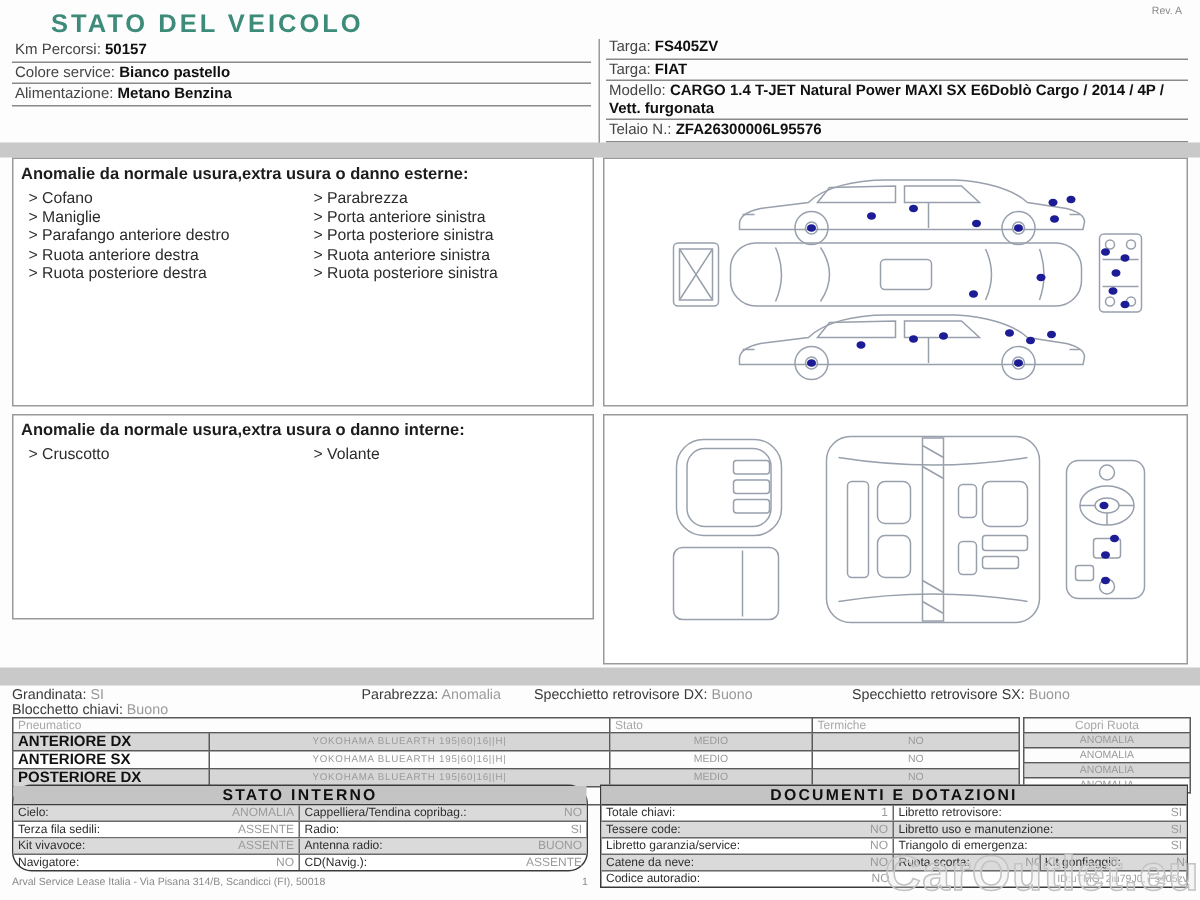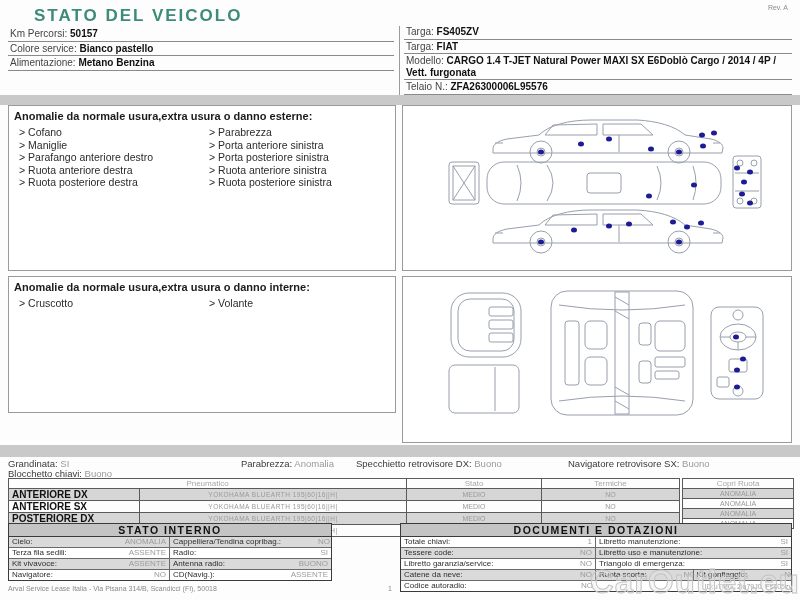--- a/index.html
+++ b/index.html
@@ -40,31 +40,31 @@
   
   .cond{position:absolute;left:8px;top:459px;width:786px;font-size:9.5px;line-height:10.5px;}
   .cond .citem{position:absolute;white-space:nowrap;}
   .cond .clabel{color:#3a3a3a;}
   .cond .cvalue{color:#9a9a9a;}
   
   table{border-collapse:collapse;}
   .tyres{position:absolute;left:8px;top:478px;}
   .copri{position:absolute;left:682px;top:478px;}
   .tyres td,.copri td{border:1px solid #5a5a5a;height:9px;padding:0 3px;overflow:hidden;white-space:nowrap;}
-  .thead td{color:#a8a8a8;font-size:8px;text-align:center;font-weight:normal;}
+  .thead td{color:#a8a8a8;font-size:8px;font-weight:normal;}
   .t-pos{width:124px;font-size:10px;font-weight:bold;color:#111;margin-top:16px;}
   .t-tyre{width:260px;font-size:6.5px;color:#9a9a9a;text-align:center;letter-spacing:.5px;}
   .t-val{font-size:7px;color:#9a9a9a;text-align:center;}
   .t-stato{width:128px;}
   .t-term{width:131px;}
   .c-val{width:104px;font-size:7px;color:#9a9a9a;text-align:center;}
   tr.shade td{background:#d6d6d6;}
   
   .itable{position:absolute;border:1px solid #3a3a3a;box-sizing:border-box;background:#fff;}
-  .itable-si{left:8px;top:523px;width:324px;}
+  .itable-si{left:8px;top:523px;width:384px;border-radius:13px;}
   .itable-doc{left:400px;top:523px;width:392px;}
   .ititle{background:#c4c4c4;border-bottom:1px solid #3a3a3a;font-size:10.5px;font-weight:bold;
     text-align:center;letter-spacing:1.5px;height:12px;line-height:12px;color:#101010;}
   .irow{display:flex;border-bottom:1px solid #6a6a6a;height:10px;line-height:10px;}
   .irow:last-child{border-bottom:none;}
   .icell{display:flex;justify-content:space-between;padding:0 3px;border-right:1px solid #6a6a6a;
     box-sizing:border-box;overflow:hidden;white-space:nowrap;gap:33px;}
   .icell:last-child{border-right:none;}
   .w50{width:50%;}.w25{width:25%;}
   .ilabel{font-size:8px;color:#2e2e2e;}
@@ -294,21 +294,21 @@
   </span>
   <span class="citem" style="left:205px;top:0;margin-left:28px;">
     <span class="clabel">Parabrezza:</span>
     <span class="cvalue">Anomalia</span>
   </span>
   <span class="citem" style="left:348px;top:0;">
     <span class="clabel">Specchietto retrovisore DX:</span>
     <span class="cvalue">Buono</span>
   </span>
   <span class="citem" style="left:560px;top:0;">
-    <span class="clabel">Navigatore retrovisore SX:</span>
+    <span class="clabel">Specchietto retrovisore SX:</span>
     <span class="cvalue">Buono</span>
   </span>
   <span class="citem" style="left:0;top:10px;">
     <span class="clabel">Blocchetto chiavi:</span>
     <span class="cvalue">Buono</span>
   </span>
 </div>
 
 <table class="tyres">
   <tbody>
@@ -409,21 +409,21 @@
 </div>
 
 <div class="itable itable-doc">
   <div class="ititle">DOCUMENTI E DOTAZIONI</div>
   <div class="irow">
     <div class="icell w50">
       <span class="ilabel">Totale chiavi:</span>
       <span class="ival">1</span>
     </div>
     <div class="icell w50">
-      <span class="ilabel">Libretto manutenzione:</span>
+      <span class="ilabel">Libretto retrovisore:</span>
       <span class="ival">SI</span>
     </div>
   </div>
   <div class="irow shade">
     <div class="icell w50">
       <span class="ilabel">Tessere code:</span>
       <span class="ival">NO</span>
     </div>
     <div class="icell w50">
       <span class="ilabel">Libretto uso e manutenzione:</span>

